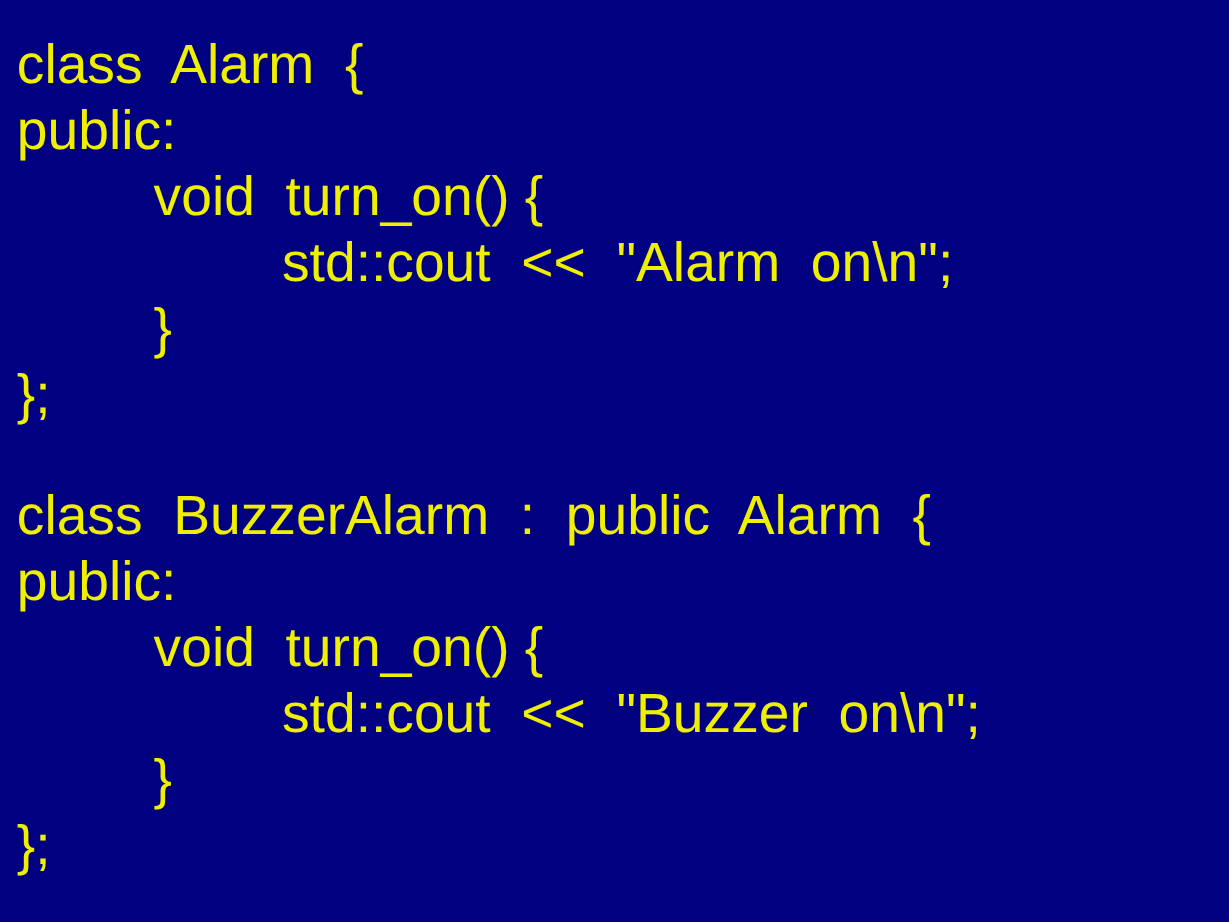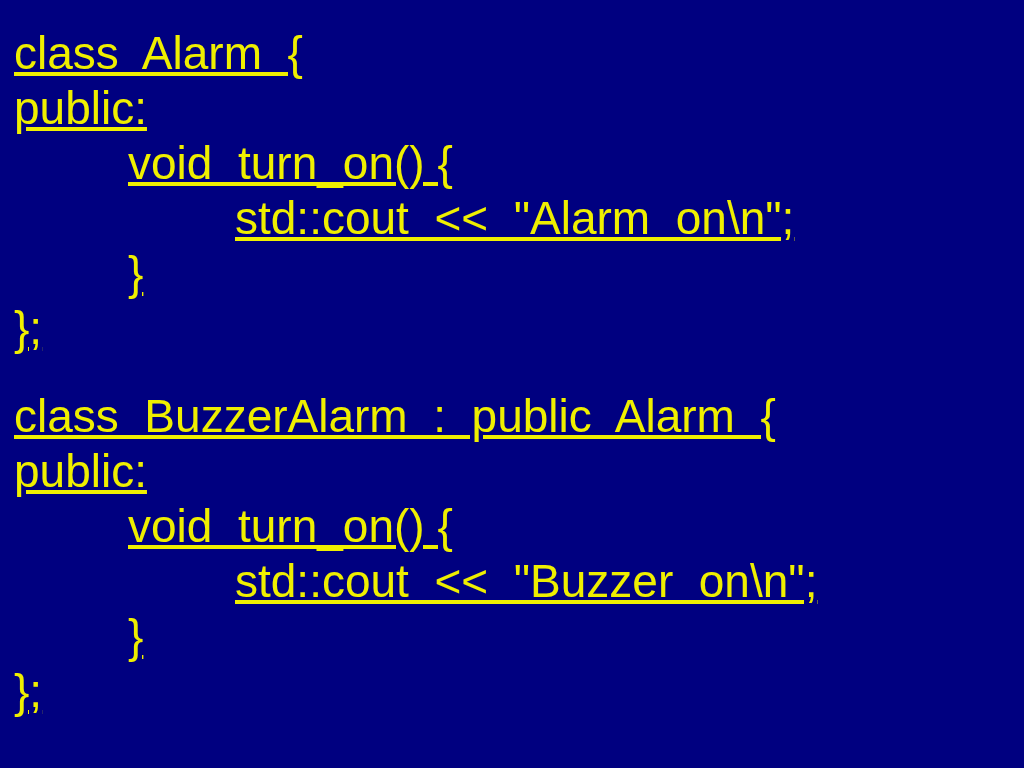--- a/index.html
+++ b/index.html
@@ -21,35 +21,34 @@
     background: #000080;
     box-sizing: border-box;
     padding: 0;
   }
   .code-block {
     position: absolute;
     left: 0;
     width: 1024px;
   }
   #block-alarm { top: 26px; }
-  #block-buzzer { top: 389px; }
+  #block-buzzer { top: 402px; }
 
   .code-line {
     display: block;
     height: 55px;
     line-height: 55px;
     font-family: "Liberation Sans", sans-serif;
     font-size: 46px;
     font-weight: 400;
     color: #efef00;
     white-space: pre;
     letter-spacing: 0px;
     padding-left: 14px;
     box-sizing: border-box;
-    text-decoration: underline;
   }
   .indent-0 { text-indent: 0px; }
   .indent-1 { text-indent: 114px; }
   .indent-2 { text-indent: 221px; }
 </style>
 </head>
 <body>
 
 <div id="slide">
 

